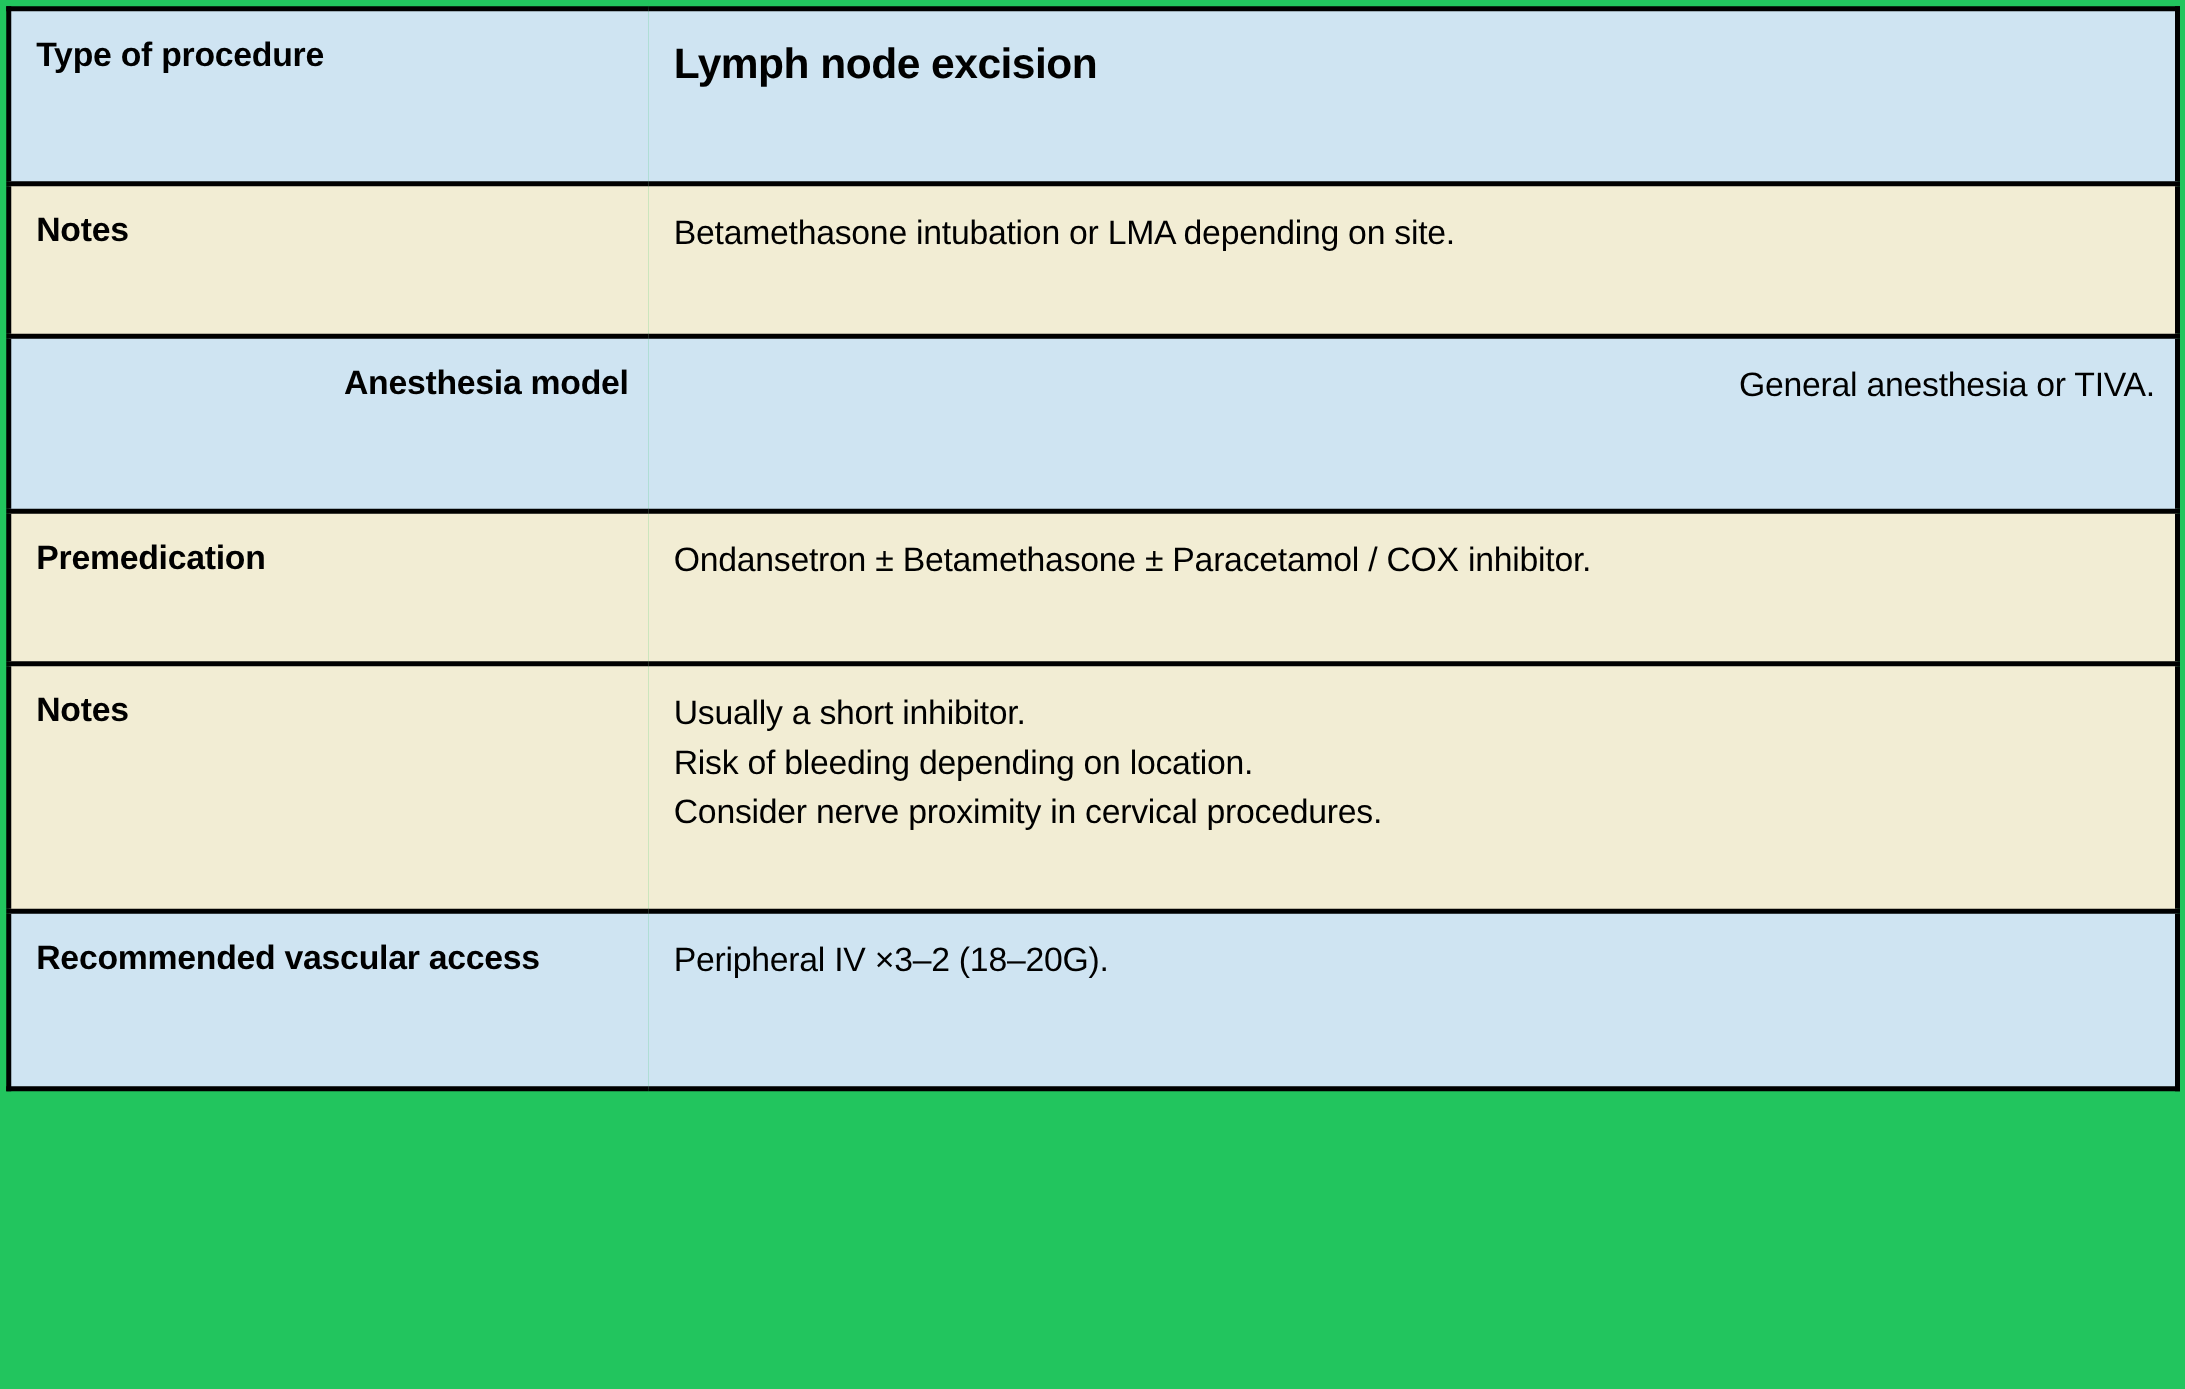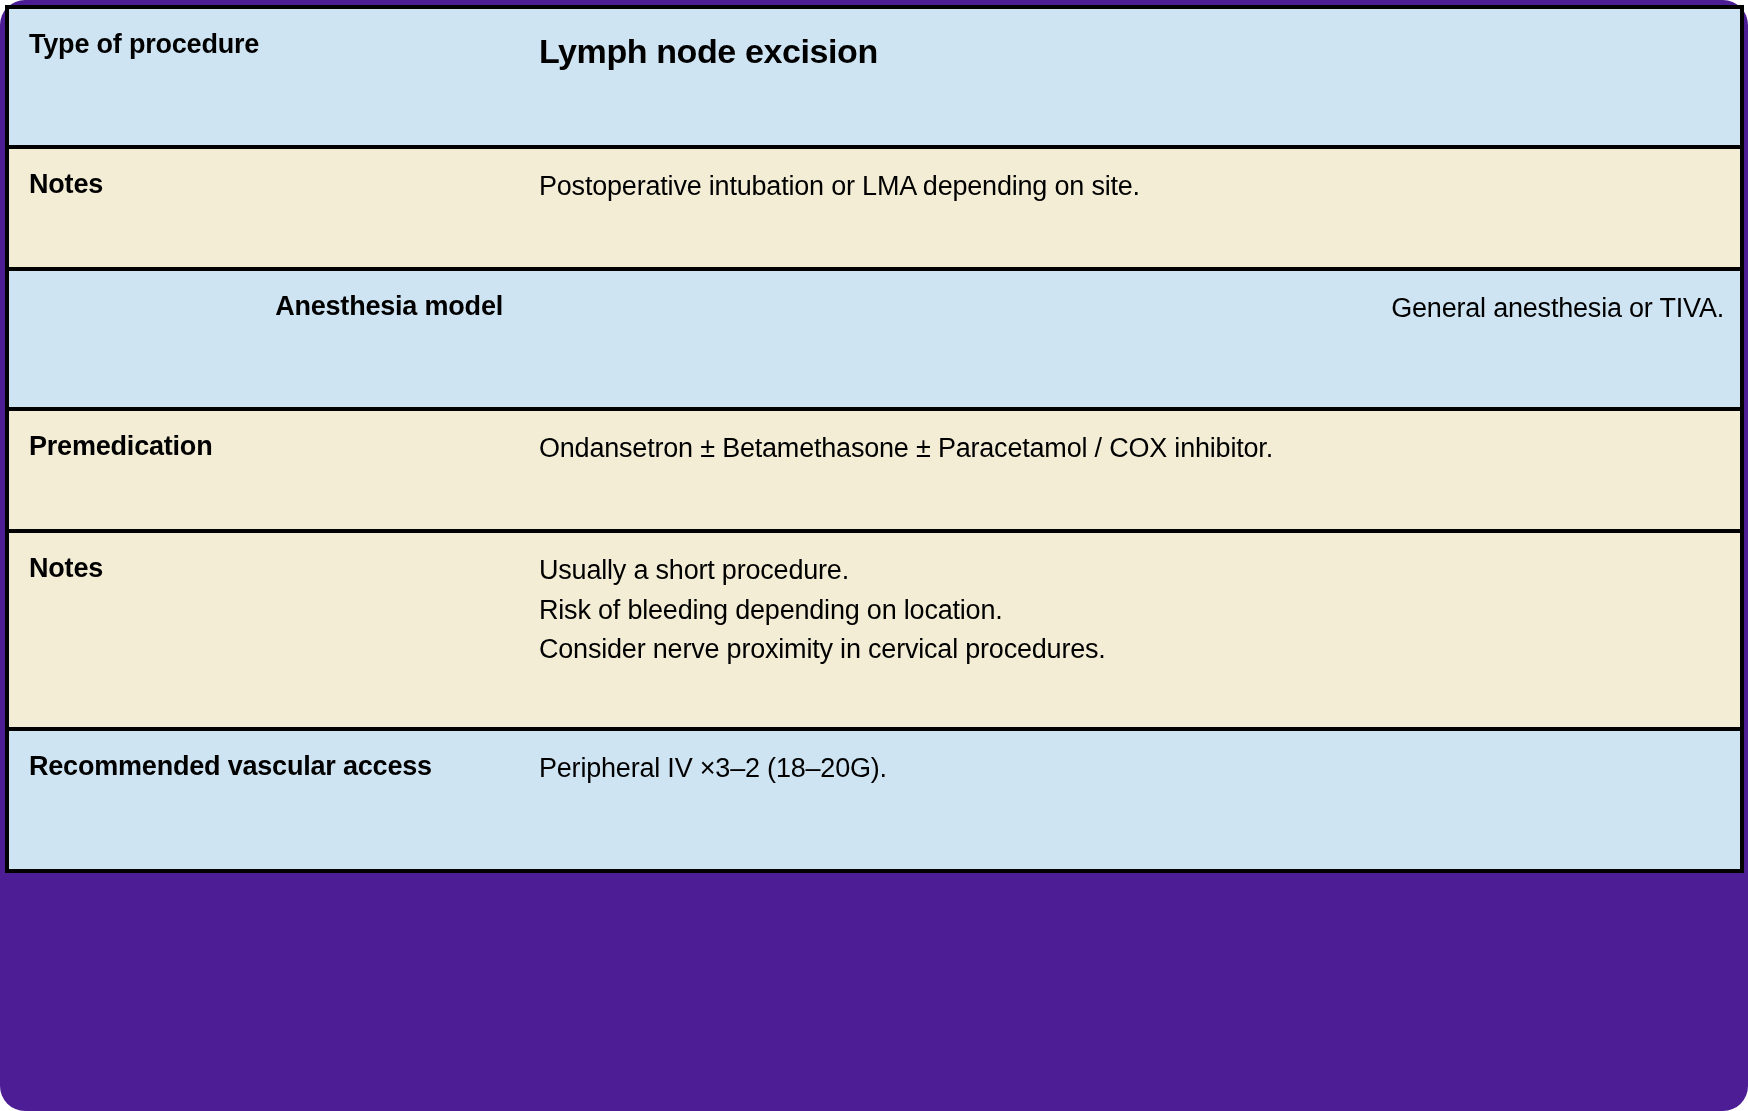--- a/index.html
+++ b/index.html
@@ -10,24 +10,23 @@
   body {
     width: 1748px;
     height: 1111px;
     font-family: "Liberation Sans", sans-serif;
     overflow: hidden;
   }
   .sheet {
     position: relative;
     width: 1748px;
     height: 1111px;
-    background: #4c1d95;
+    background: #22c55e;
     box-sizing: border-box;
     padding: 5px 8px 8px 5px;
-    border-radius: 25px;
   }
   table.proc-table {
     width: 1735px;
     border-collapse: collapse;
     table-layout: fixed;
     border: 4px solid #000000;
   }
   table.proc-table col.label-col { width: 512px; }
   table.proc-table col.value-col { width: 1223px; }
 
@@ -94,21 +93,21 @@
         <td class="value-cell">
           <span>Lymph node excision</span>
         </td>
       </tr>
 
       <tr class="row-cream r-airway">
         <td class="label-cell">
           <span>Notes</span>
         </td>
         <td class="value-cell">
-          <span>Postoperative intubation or LMA depending on site.</span>
+          <span>Betamethasone intubation or LMA depending on site.</span>
         </td>
       </tr>
 
       <tr class="row-blue r-anesthesia">
         <td class="label-cell">
           <span>Anesthesia model</span>
         </td>
         <td class="value-cell">
           <span>General anesthesia or TIVA.</span>
         </td>
@@ -122,21 +121,21 @@
           <span>Ondansetron ± Betamethasone ± Paracetamol / COX inhibitor.</span>
         </td>
       </tr>
 
 
       <tr class="row-cream r-notes">
         <td class="label-cell">
           <span>Notes</span>
         </td>
         <td class="value-cell">
-          <span class="note-line">Usually a short procedure.</span>
+          <span class="note-line">Usually a short inhibitor.</span>
           <span class="note-line">Risk of bleeding depending on location.</span>
           <span class="note-line">Consider nerve proximity in cervical procedures.</span>
         </td>
       </tr>
 
       <tr class="row-blue r-access">
         <td class="label-cell">
           <span>Recommended vascular access</span>
         </td>
         <td class="value-cell">

